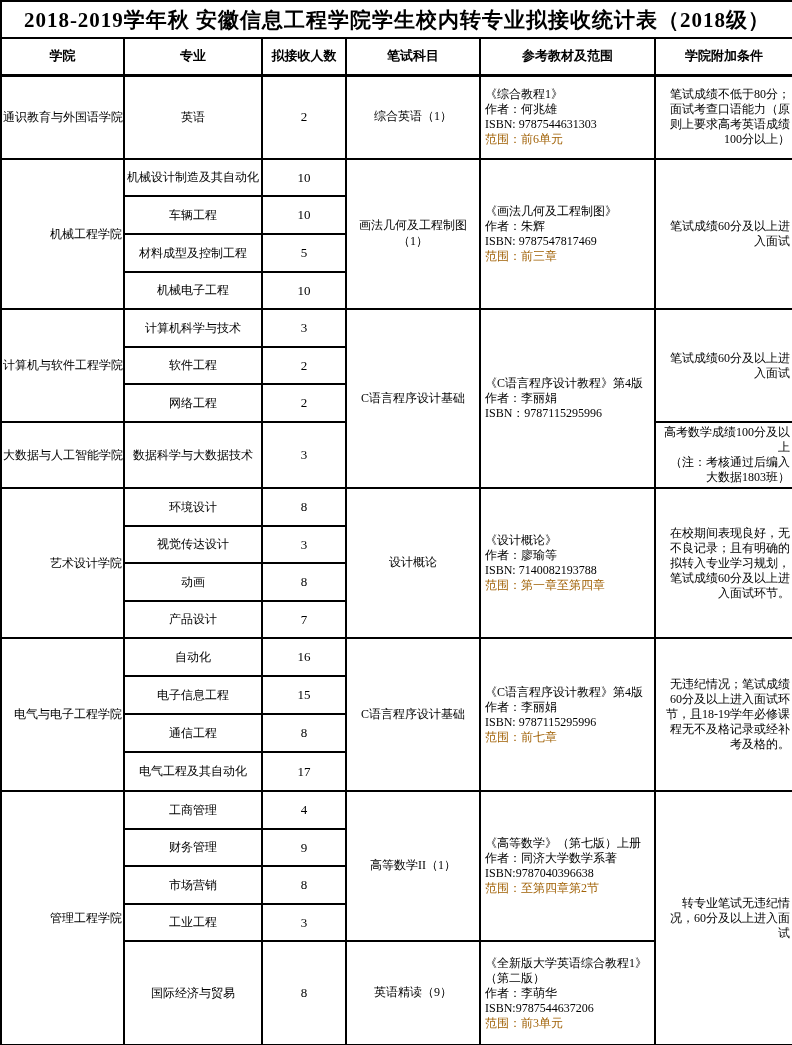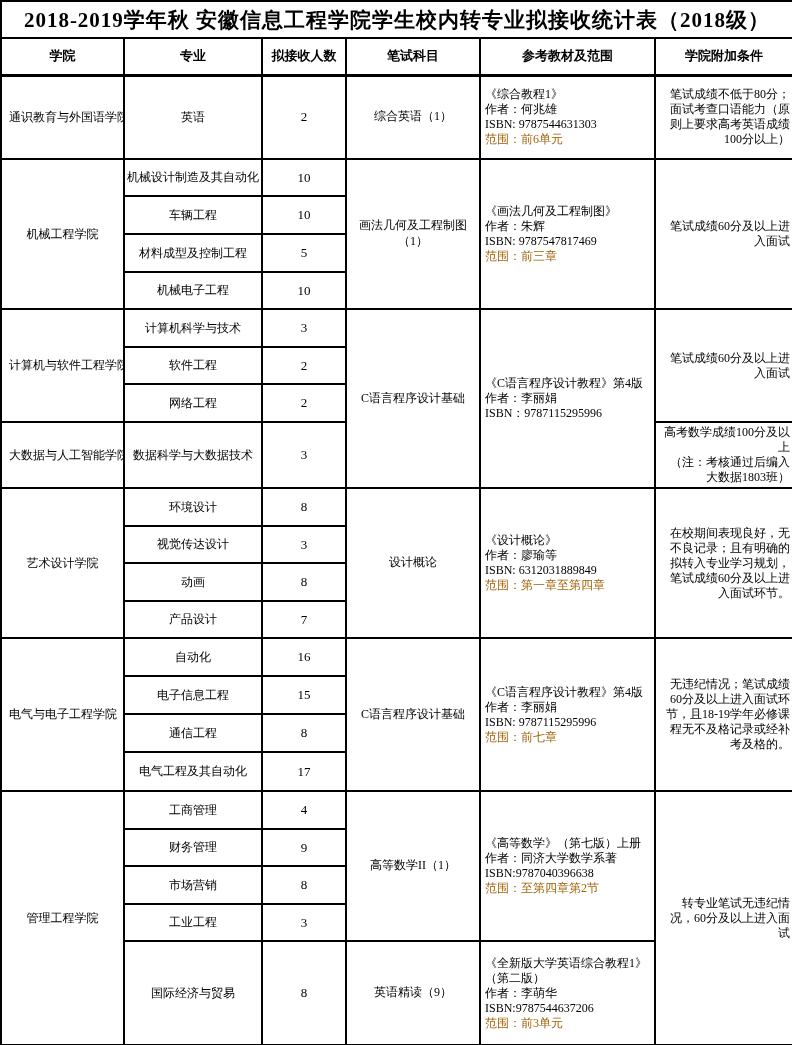--- a/index.html
+++ b/index.html
@@ -9,21 +9,21 @@
   }
   table{border-collapse:collapse;table-layout:fixed;width:792px;}
   td,th{border:2px solid #000;overflow:hidden;padding:0 2px;vertical-align:middle;}
   .title-cell{
     font-size:21px;font-weight:bold;text-align:center;letter-spacing:1px;
     border-bottom:2px solid #000;
     border-radius:10px;
   }
   th{font-size:13px;font-weight:bold;text-align:center;border-bottom:3px solid #000;margin-top:32px;}
   td{font-size:13px;}
-  .college{text-align:center;font-size:12px;white-space:nowrap;padding:0 7px;margin-top:32px;}
+  .college{text-align:right;font-size:12px;white-space:nowrap;padding:0 1px;margin-top:32px;}
   .major{text-align:center;font-size:12px;}
   .count{text-align:center;font-size:13px;}
   .subj{text-align:center;font-size:12px;line-height:1.3;margin-top:31px;}
   .mat{text-align:left;font-size:12px;line-height:15px;padding:2px 2px 2px 4px;}
   .mat div{white-space:normal;}
   .range{color:#a16207;}
   .cond{text-align:right;font-size:12px;line-height:15px;padding:2px 2px 2px 3px;white-space:pre-wrap;}
 </style>
 </head>
 <body>
@@ -126,21 +126,21 @@
   </tr>
 
   <tr style="height:38px">
     <td class="college" rowspan="4">艺术设计学院</td>
     <td class="major">环境设计</td>
     <td class="count">8</td>
     <td class="subj" rowspan="4">设计概论</td>
     <td class="mat" rowspan="4">
       <div>《设计概论》</div>
       <div>作者：廖瑜等</div>
-      <div>ISBN: 6312031889849</div>
+      <div>ISBN: 7140082193788</div>
       <div class="range">范围：第一章至第四章</div>
     </td>
     <td class="cond" rowspan="4">在校期间表现良好，无不良记录；且有明确的拟转入专业学习规划，笔试成绩60分及以上进入面试环节。</td>
   </tr>
   <tr style="height:37px">
     <td class="major">视觉传达设计</td>
     <td class="count">3</td>
   </tr>
   <tr style="height:38px">
     <td class="major">动画</td>

